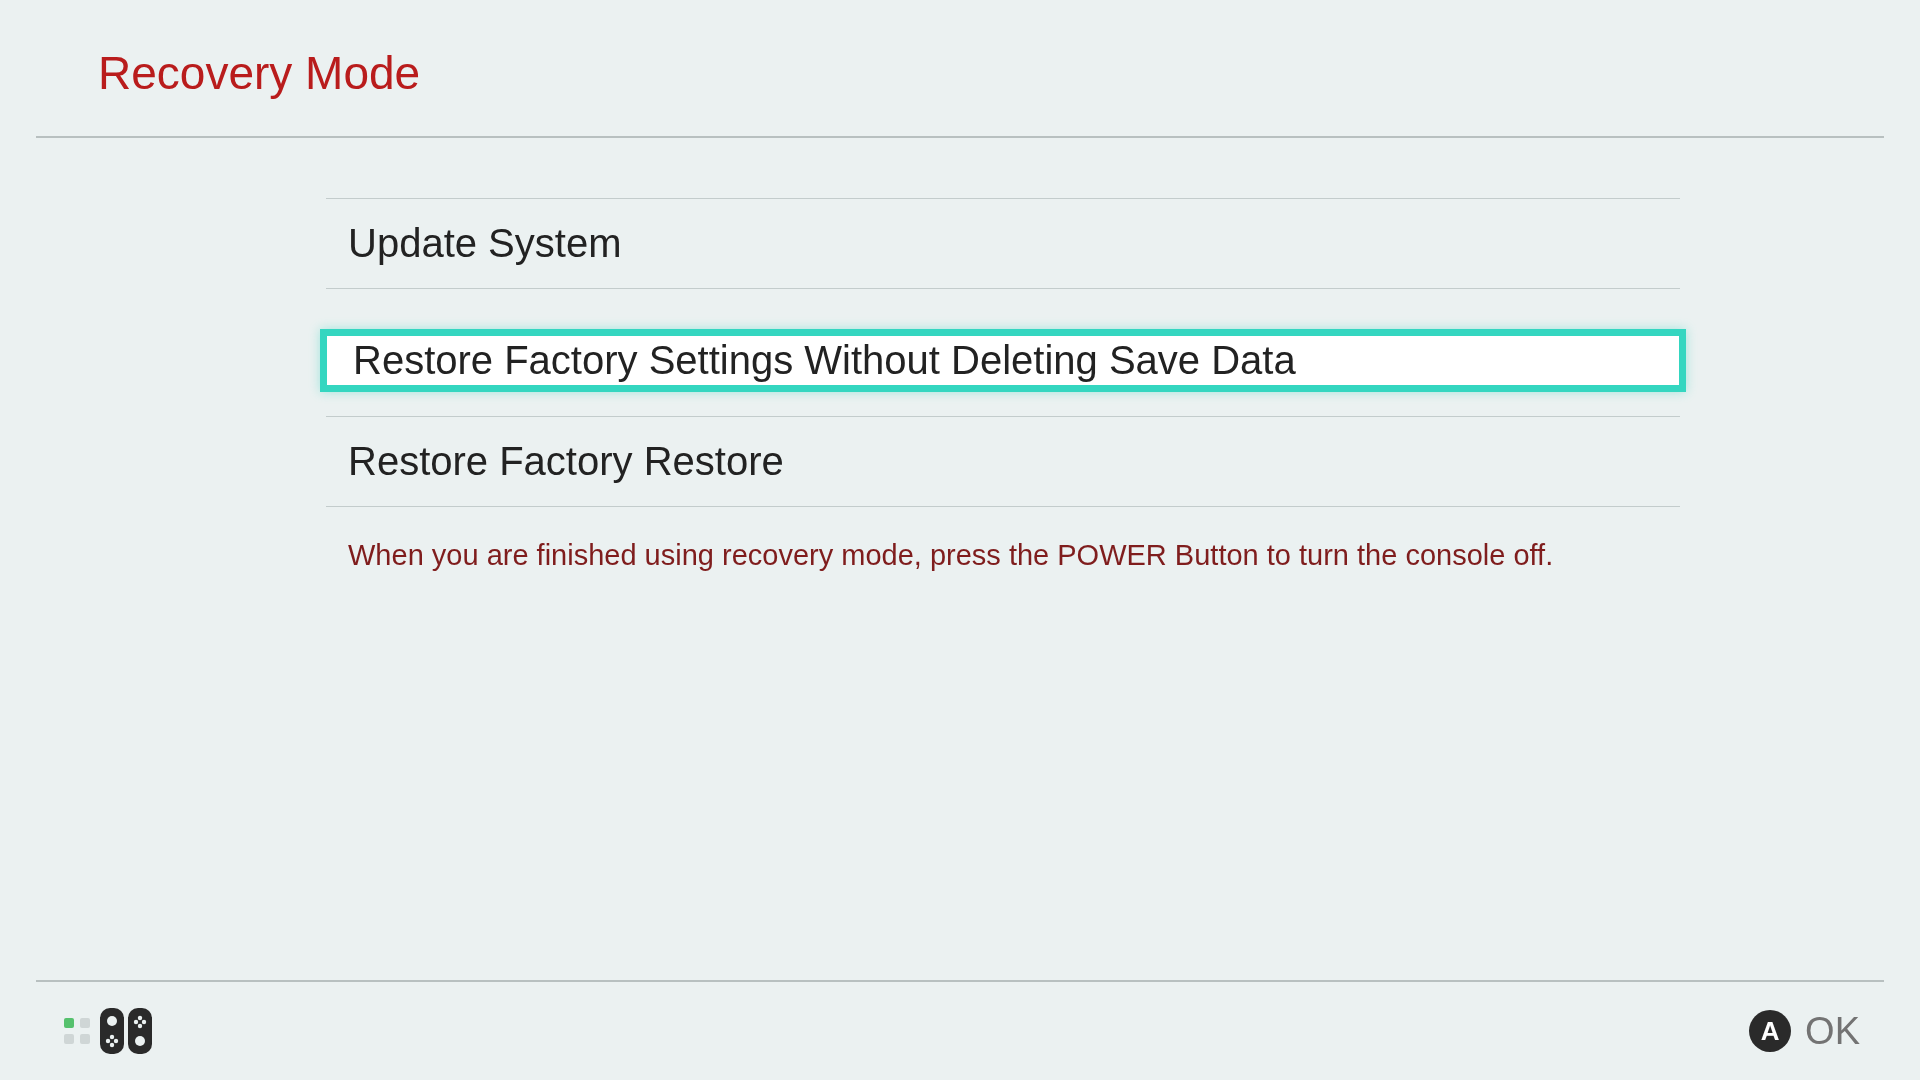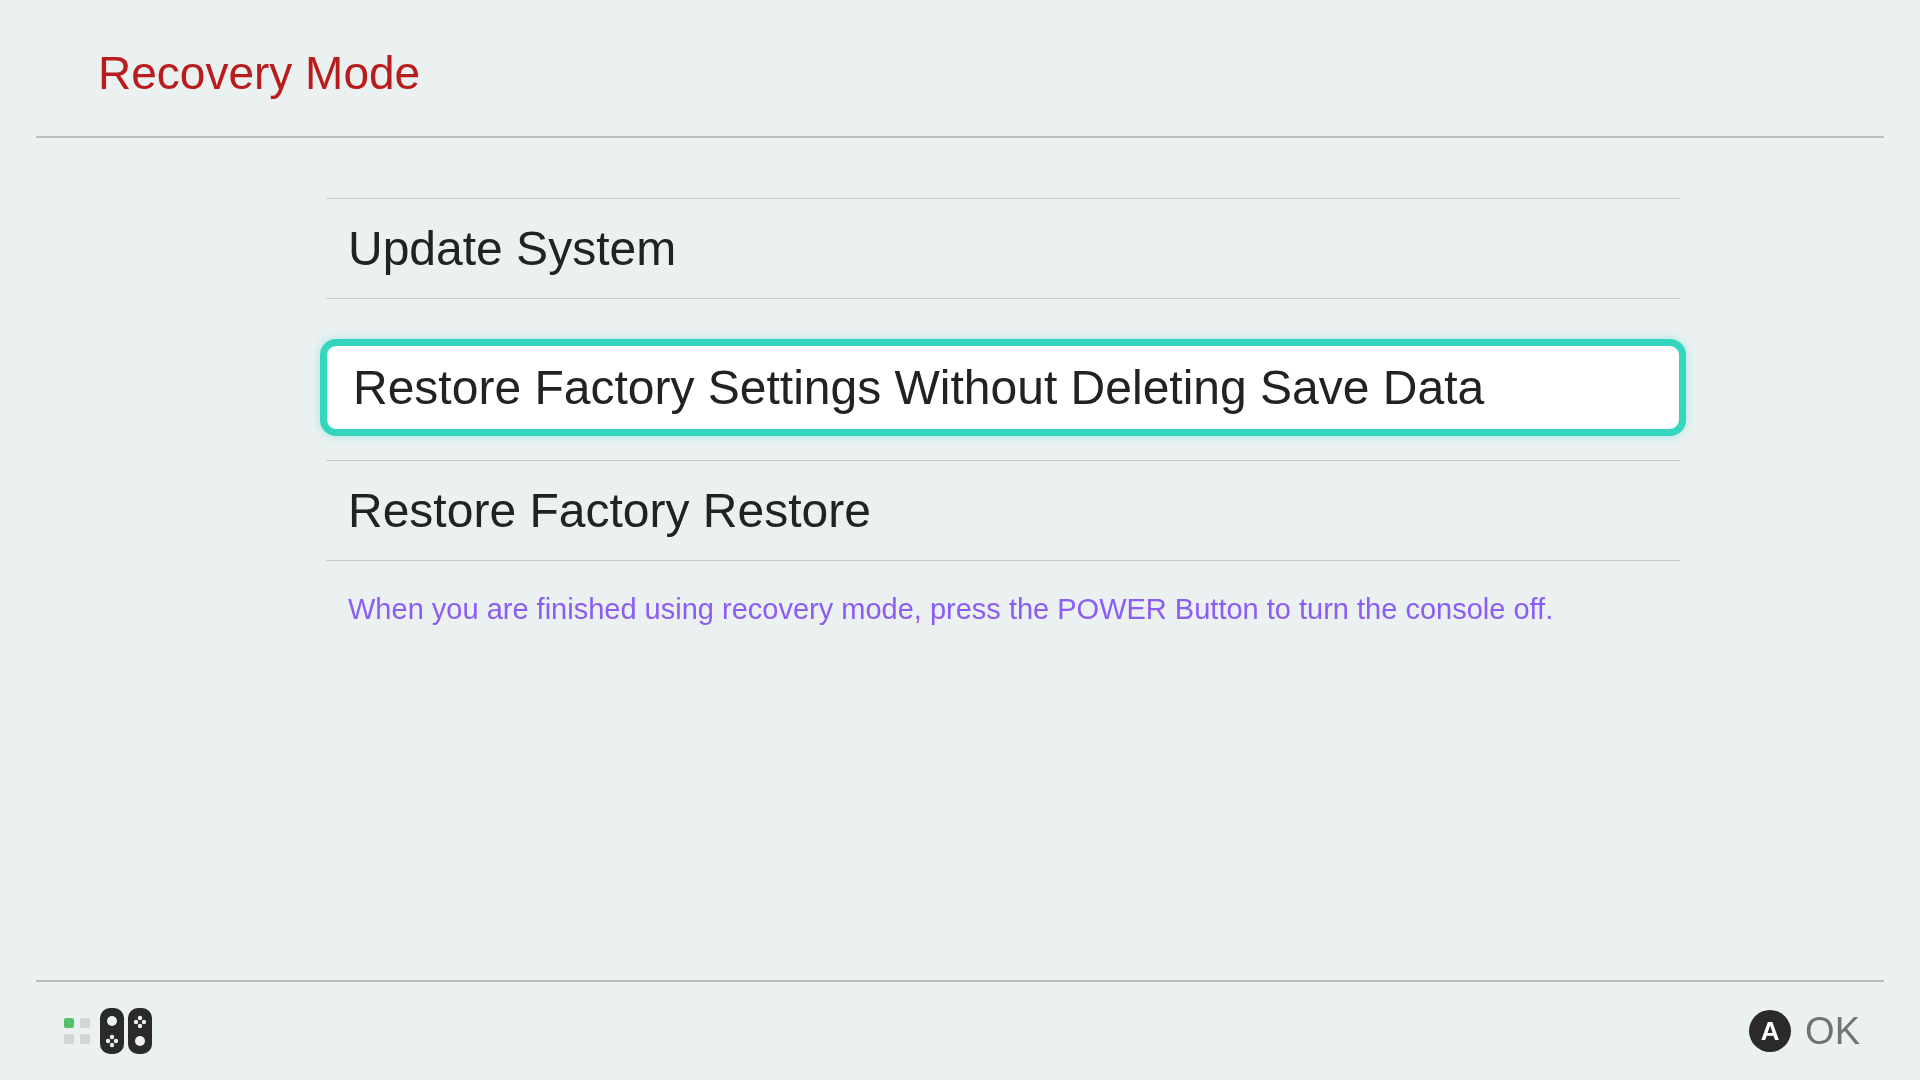--- a/index.html
+++ b/index.html
@@ -25,52 +25,52 @@
   }
   .content {
     margin: 60px 0 0 0;
     padding-left: 326px;
     padding-right: 240px;
   }
   .option {
     position: relative;
   }
   .option-title {
-    font-size: 48px;
+    font-size: 40px;
     font-weight: 400;
     color: #222;
     padding: 22px 20px 22px 22px;
     border-top: 1px solid #c3cccc;
     border-bottom: 1px solid #c3cccc;
   }
   .option-desc {
     font-size: 29px;
     color: #7e8888;
     padding: 18px 22px 26px 22px;
     line-height: 1.45;
     max-width: 1100px;
   }
   .option.selected .option-title {
     background: #ffffff;
     border: 7px solid #34d6c0;
-    border-radius: 16px;
+    border-radius: 0;
     box-shadow: 0 0 10px rgba(52,214,192,0.4);
     margin-left: -6px;
     margin-right: -6px;
-    padding: 14px 26px;
+    padding: 2px 26px;
   }
   .gap {
     height: 40px;
   }
   .gap-small {
     height: 24px;
   }
   .exit-note {
     font-size: 29px;
-    color: #8b5cf6;
+    color: #7f1d1d;
     padding: 32px 22px 10px 22px;
   }
   .footer-hr {
     border: none;
     border-top: 2px solid #b8c0c0;
     position: absolute;
     left: 36px;
     right: 36px;
     bottom: 98px;
   }

